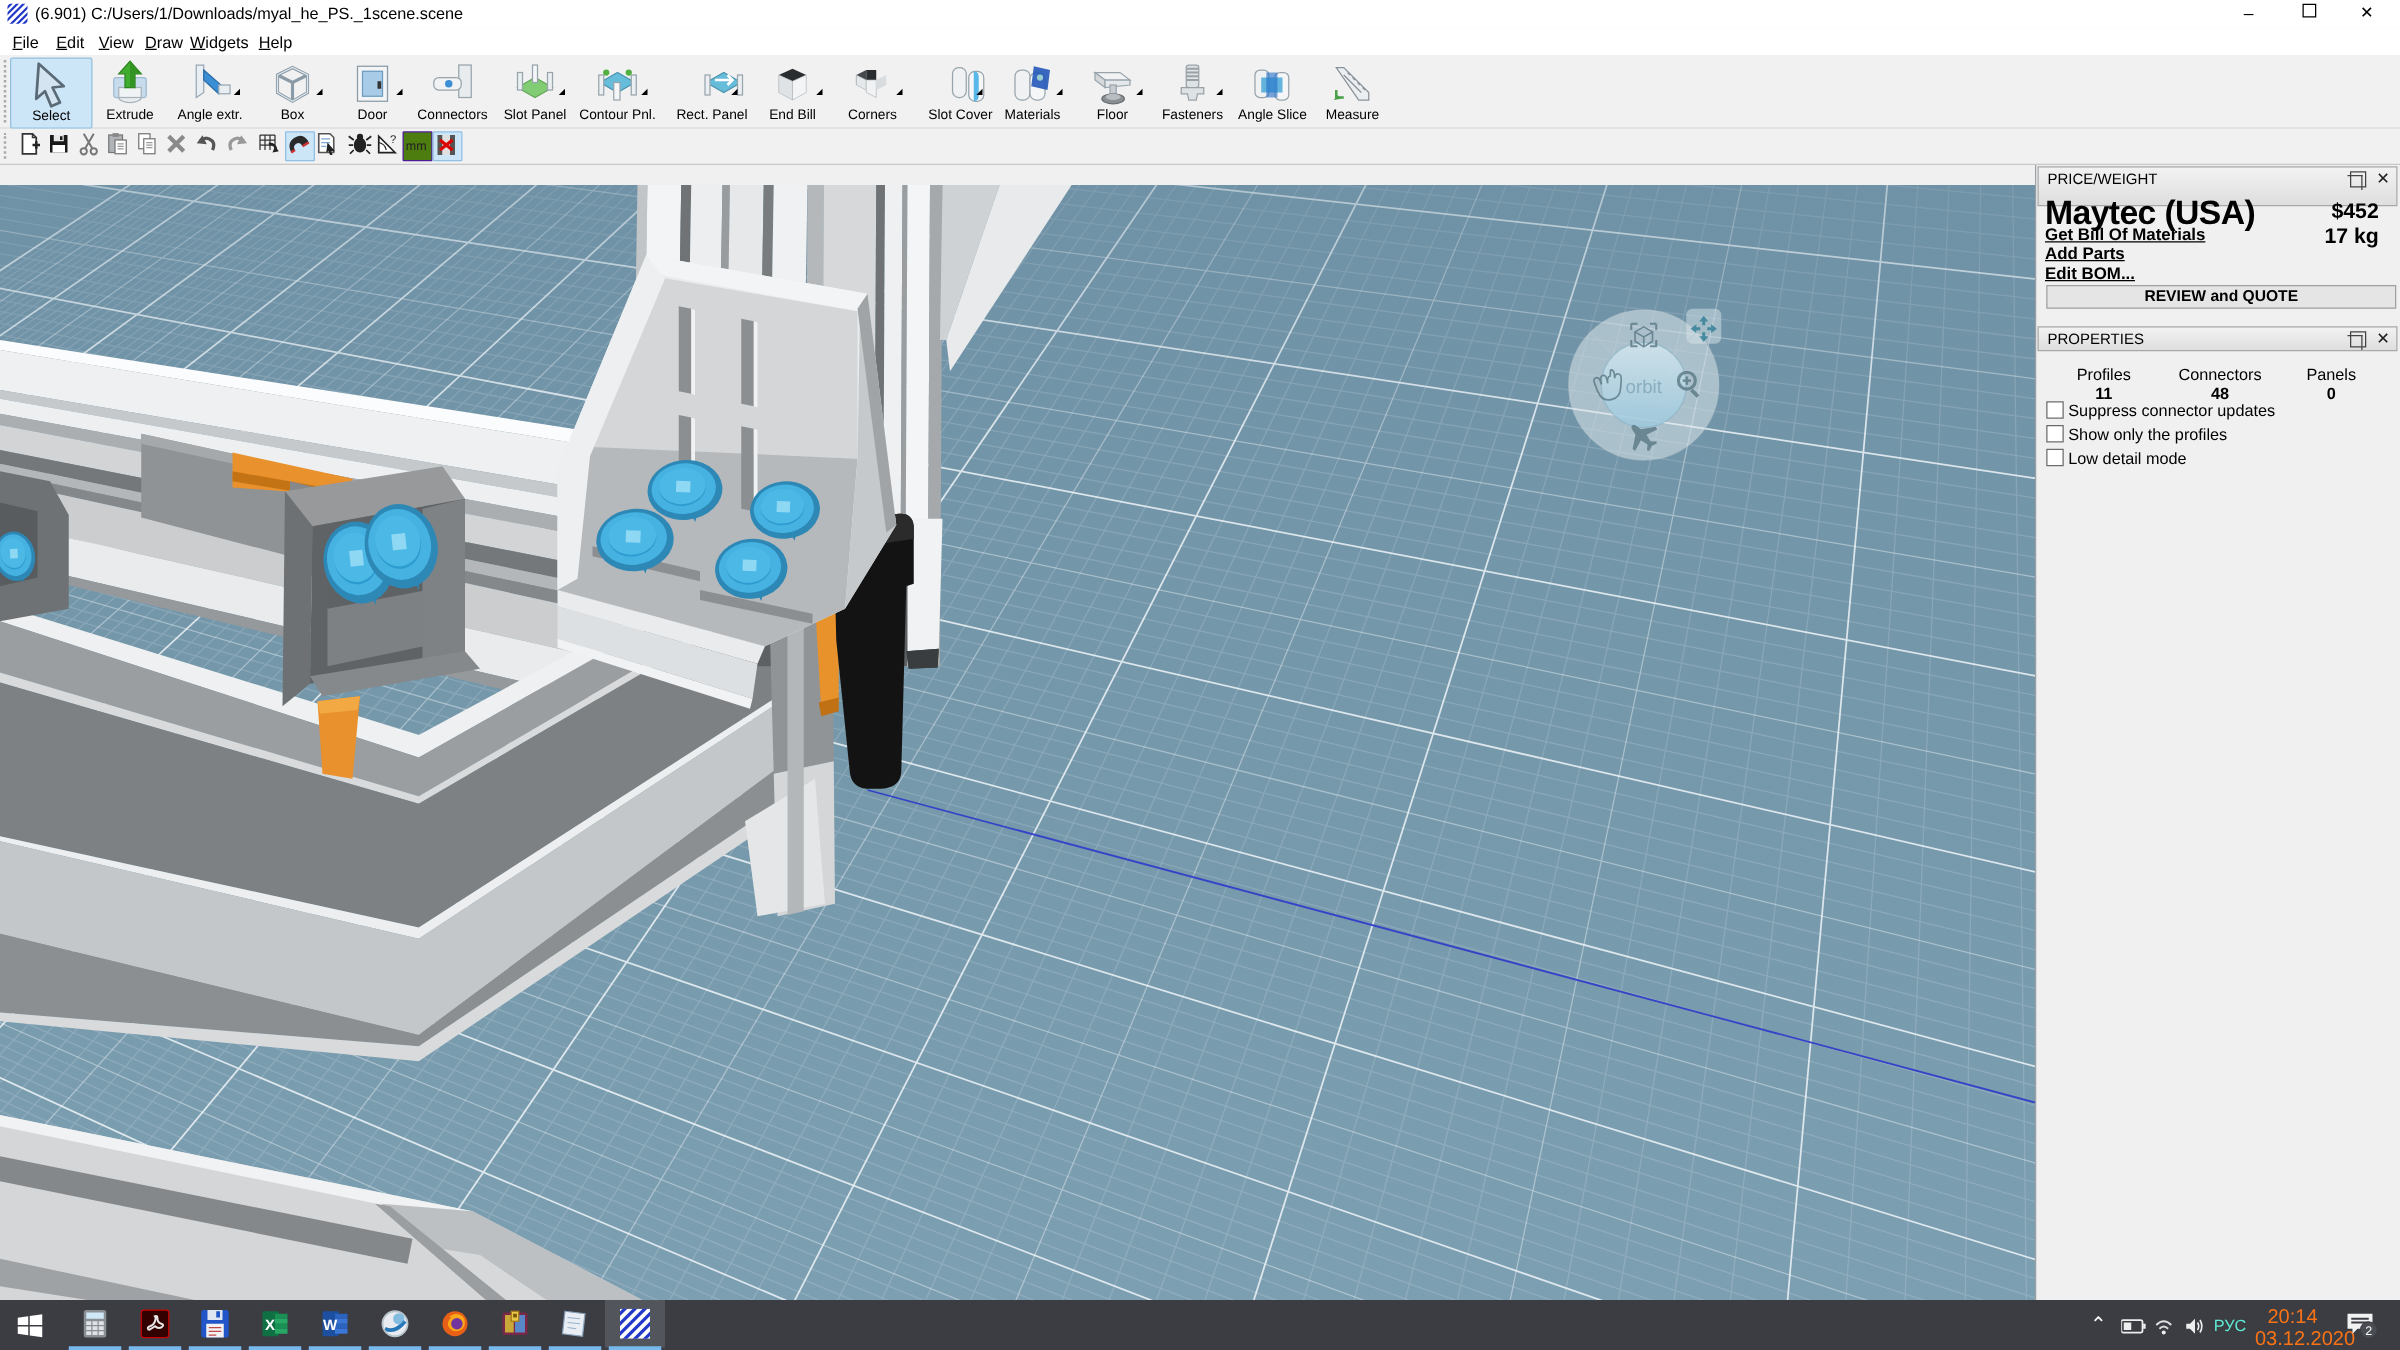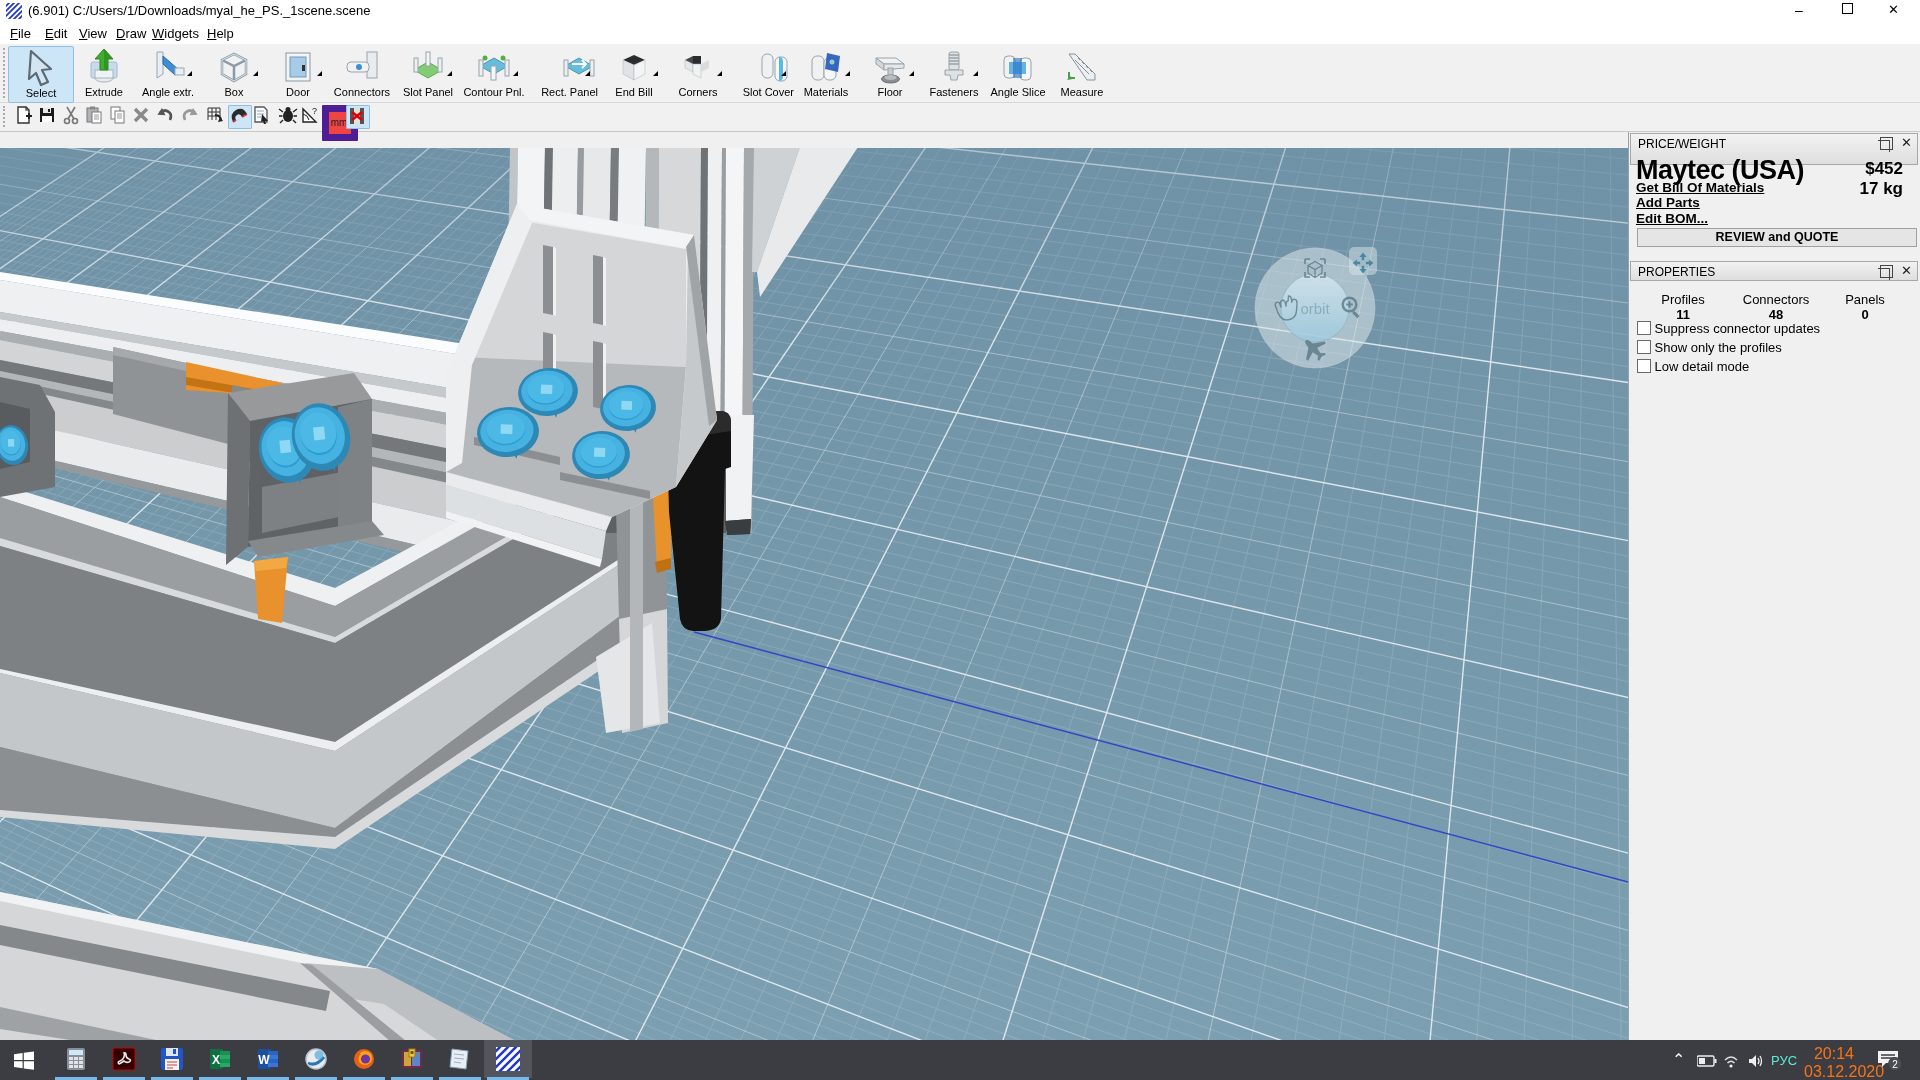--- a/index.html
+++ b/index.html
@@ -245,21 +245,21 @@
         <circle cx="10" cy="4.5" r="2.5" fill="#222"></circle>
         <g stroke="#222" stroke-width="1.4">
           <path d="M 5 7 L 1 4 M 15 7 L 19 4 M 4.5 11 L 1 11 M 15.5 11 L 19 11 M 5 15 L 2 18 M 15 15 L 18 18"></path>
         </g>
       </svg></div>
     <div style="position:absolute;left:300px;top:2px;width:22px;height:22px;border-radius:1px"><svg width="20" height="20">
         <path d="M 3 17 L 3 4 L 16 17 Z" fill="#fff" stroke="#222" stroke-width="1.4"></path>
         <path d="M 3 9 Q 8 10 9 15" fill="none" stroke="#222"></path>
         <text x="12" y="9" font-size="9" fill="#222">?</text>
       </svg></div>
-    <div style="position:absolute;left:322px;top:2px;width:22px;height:22px;background:#ef4444;border:7px solid #4c1d95;border-radius:1px"><svg width="20" height="20">
+    <div style="position:absolute;left:322px;top:2px;width:22px;height:22px;background:#4d7c0f;border:1px solid #4c1d95;border-radius:1px"><svg width="20" height="20">
         <text x="10" y="14" font-size="10" fill="#222" text-anchor="middle" font-family="Liberation Sans">mm</text>
       </svg></div>
     <div style="position:absolute;left:346px;top:2px;width:22px;height:22px;background:#cde6f7;border:1px solid #90bfe6;border-radius:1px"><svg width="20" height="20">
         <rect x="3" y="2" width="4" height="16" fill="#555"></rect>
         <rect x="13" y="2" width="4" height="16" fill="#555"></rect>
         <rect x="7" y="2" width="6" height="16" fill="#e0e0e0"></rect>
         <path d="M 5 6 L 15 14 M 15 6 L 5 14" stroke="#d00" stroke-width="2.6"></path>
       </svg></div>
 </div>
 <div style="position:absolute;left:0;top:148px;width:1628px;height:908px">

